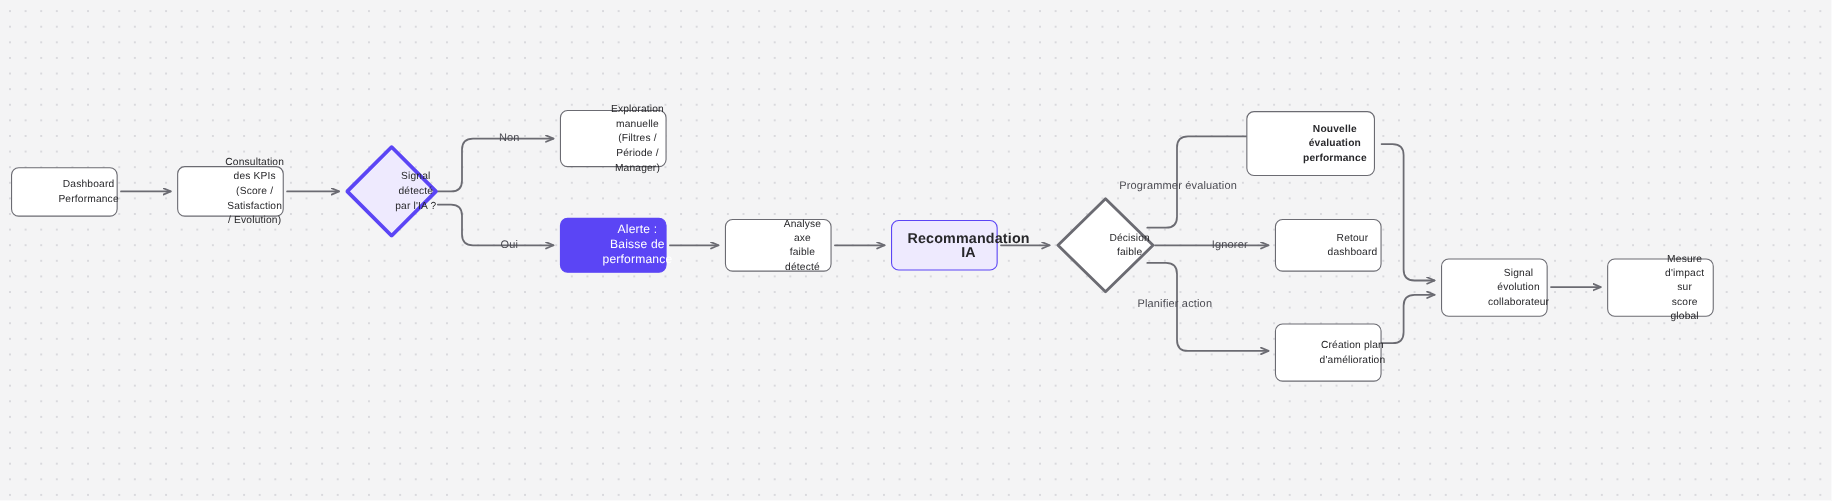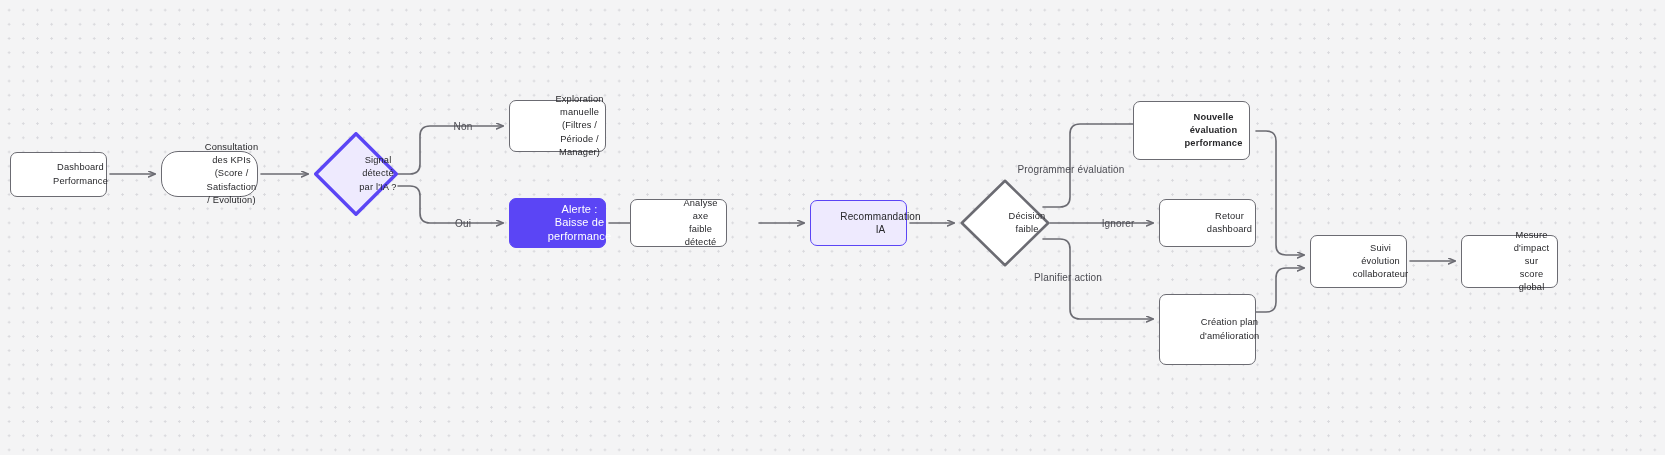--- a/index.html
+++ b/index.html
@@ -66,24 +66,25 @@
     letter-spacing: 0.15px;
     padding: 0 7px;
   }
   .node-highlight {
     background: #eeeafe;
     border: 1.6px solid #5b45f5;
     border-radius: 7px;
   }
   .node-highlight .node-label {
     color: #27272a;
-    font-size: 10px;
+    font-size: 13px;
     line-height: 13.2px;
     letter-spacing: 0.15px;
     padding: 0 7px;
+    font-weight: bold;
   }
   
   .node-diamond {
     background: transparent;
     border: none;
     align-items: center;
   }
   .node-diamond .diamond-shape {
     position: absolute;
     left: 0; top: 0;
@@ -136,58 +137,58 @@
         <path d="M 1256 131 L 1266 131 Q 1276 131 1276 141 L 1276 245 Q 1276 255 1286 255 L 1304 255" fill="none" stroke="#6b6b72" stroke-width="1.6" stroke-linecap="round" stroke-linejoin="round" marker-end="url(#arrowhead)"></path>
         <path d="M 1256 312 L 1266 312 Q 1276 312 1276 302 L 1276 278 Q 1276 268 1286 268 L 1304 268" fill="none" stroke="#6b6b72" stroke-width="1.6" stroke-linecap="round" stroke-linejoin="round" marker-end="url(#arrowhead)"></path>
         <path d="M 1410 261 L 1455 261" fill="none" stroke="#6b6b72" stroke-width="1.6" stroke-linecap="round" stroke-linejoin="round" marker-end="url(#arrowhead)"></path>
       </g>
   </svg>
 
   <div id="node-layer">
       <div class="node node-rect" style="left: 10px; top: 152px; width: 97px; height: 45px;">
         <span class="node-label">Dashboard Performance</span>
       </div>
-      <div class="node node-rect" style="left: 161px; top: 151px; width: 97px; height: 46px; border-radius: 17px;">
+      <div class="node node-rect" style="left: 161px; top: 151px; width: 97px; height: 46px;">
         <span class="node-label">Consultation des KPIs (Score / Satisfaction / Evolution)</span>
       </div>
       <div class="node node-diamond" style="left: 314px; top: 132px; width: 84px; height: 84px;">
         <svg class="diamond-shape" viewBox="0 0 100 100" preserveAspectRatio="none">
           <polygon points="50,2 98,50 50,98 2,50" fill="#eeeafe" stroke="#5b45f5" stroke-width="3.4" stroke-linejoin="round" vector-effect="non-scaling-stroke"></polygon>
         </svg>
         <span class="node-label">Signal détecté par l'IA ?</span>
       </div>
       <div class="node node-rect" style="left: 509px; top: 100px; width: 97px; height: 52px;">
         <span class="node-label">Exploration manuelle (Filtres / Période / Manager)</span>
       </div>
       <div class="node node-accent" style="left: 509px; top: 198px; width: 97px; height: 50px;">
         <span class="node-label">Alerte : Baisse de performance</span>
       </div>
-      <div class="node node-rect" style="left: 630px; top: 199px; width: 97px; height: 48px;">
+      <div class="node node-rect" style="left: 659px; top: 199px; width: 97px; height: 48px;">
         <span class="node-label">Analyse axe faible détecté</span>
       </div>
       <div class="node node-highlight" style="left: 810px; top: 200px; width: 97px; height: 46px;">
         <span class="node-label">Recommandation IA</span>
       </div>
       <div class="node node-diamond" style="left: 960px; top: 179px; width: 90px; height: 88px;">
         <svg class="diamond-shape" viewBox="0 0 100 100" preserveAspectRatio="none">
           <polygon points="50,2 98,50 50,98 2,50" fill="#ffffff" stroke="#6b6b72" stroke-width="2.6" stroke-linejoin="round" vector-effect="non-scaling-stroke"></polygon>
         </svg>
         <span class="node-label">Décision faible</span>
       </div>
       <div class="node node-rect" style="left: 1133px; top: 101px; width: 117px; height: 59px; font-weight: bold;">
         <span class="node-label">Nouvelle évaluation performance</span>
       </div>
       <div class="node node-rect" style="left: 1159px; top: 199px; width: 97px; height: 48px;">
         <span class="node-label">Retour dashboard</span>
       </div>
-      <div class="node node-rect" style="left: 1159px; top: 294px; width: 97px; height: 71px;">
+      <div class="node node-rect" style="left: 1159px; top: 294px; width: 97px; height: 53px;">
         <span class="node-label">Création plan d'amélioration</span>
       </div>
       <div class="node node-rect" style="left: 1310px; top: 235px; width: 97px; height: 53px;">
-        <span class="node-label">Suivi évolution collaborateur</span>
+        <span class="node-label">Signal évolution collaborateur</span>
       </div>
       <div class="node node-rect" style="left: 1461px; top: 235px; width: 97px; height: 53px;">
         <span class="node-label">Mesure d'impact sur score global</span>
       </div>
     </div>
   <div id="edge-label-layer">
       <div class="edge-label" style="left: 463px; top: 126px;">Non</div>
       <div class="edge-label" style="left: 463px; top: 223px;">Oui</div>
       <div class="edge-label" style="left: 1071px; top: 169px;">Programmer évaluation</div>
       <div class="edge-label" style="left: 1118px; top: 223px;">Ignorer</div>

